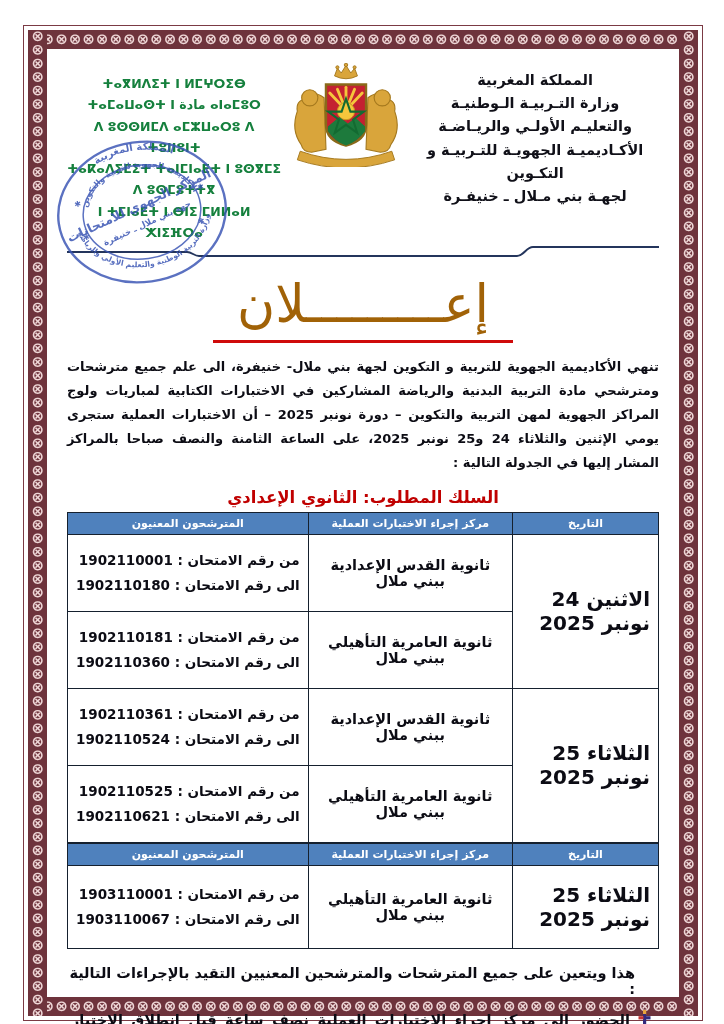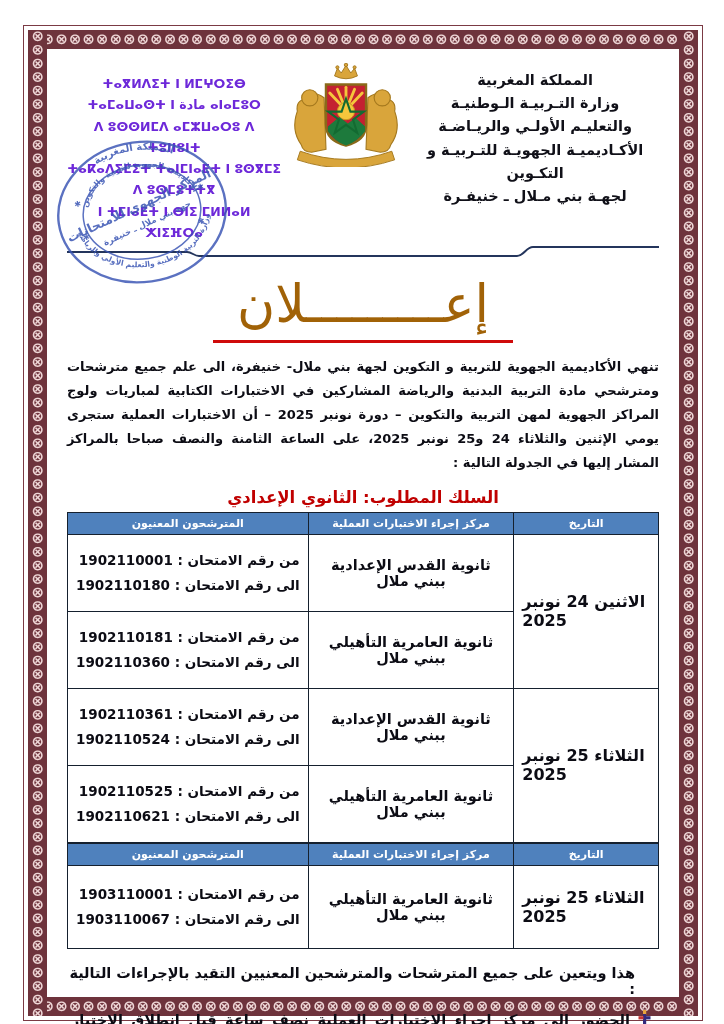--- a/index.html
+++ b/index.html
@@ -12,21 +12,21 @@
   .frame::before{content:"";position:absolute;inset:-5px;border:1.5px solid #7b3a44;}
   .band{position:absolute;background:#6e333c;color:#efd7d7;overflow:hidden;
         white-space:nowrap;font-weight:bold;font-size:15px;letter-spacing:1px;}
   .band-h{left:0;right:0;height:19px;line-height:19px;text-align:center;}
   .band-top{top:0}.band-bottom{bottom:0}
   .band-v{top:0;bottom:0;width:19px;line-height:19px;writing-mode:vertical-rl;text-align:center;}
   .band-left{left:0}.band-right{right:0}
   
   .content{position:absolute;left:47px;right:45px;top:49px;bottom:27px;padding:12px 20px 0;}
   .hdr{display:flex;align-items:flex-start;}
-  .tif{flex:1.02;font-size:12.5px;font-weight:bold;line-height:1.7;text-align:center;padding-top:12px;color:#6d28d9;}
+  .tif{flex:1.02;font-size:12.5px;font-weight:bold;line-height:1.7;text-align:center;padding-top:12px;color:#15803d;}
   .emblem-wrap{width:130px;display:flex;justify-content:center;padding-top:2px;}
   .arhdr{flex:1.18;font-size:14.5px;font-weight:bold;line-height:1.6;text-align:center;direction:rtl;padding-top:8px;color:#101018;}
   .divider{display:block;margin-top:0;}
   
   .stamp{position:absolute;left:52px;top:136px;transform:rotate(-8deg);opacity:.92;z-index:5;}
   
   .title-row{text-align:center;margin-top:16px;}
   .title-txt{display:inline-block;font-size:52px;font-weight:normal;color:#a16207;
              border-bottom:3.5px solid #cf0a0a;padding:0 24px 8px;line-height:1.05;direction:rtl;}
   
@@ -34,21 +34,21 @@
          line-height:1.85;margin-top:12px;color:#0c0c14;}
   
   .sec-head{text-align:center;color:#c00000;font-size:16.5px;font-weight:bold;margin:8px 0 5px;direction:rtl;}
   
   table{width:100%;border-collapse:collapse;direction:rtl;font-weight:bold;}
   th{background:#4f81bd;color:#fff;font-size:11px;padding:4px 6px;border:1.7px solid #15202e;font-weight:bold;}
   td{border:1.7px solid #15202e;padding:13px 8px;color:#0c0c14;}
   col.c-date{width:27%;} col.c-center{width:39%;} col.c-cand{width:34%;}
   .cand-cell div{font-size:13.5px;line-height:1.85;text-align:right;white-space:nowrap;}
   .center-cell{text-align:center;font-size:14.5px;}
-  .date-cell{text-align:left;font-size:16px;}
+  .date-cell{text-align:right;font-size:20px;}
   
   .lead{margin-top:16px;direction:rtl;font-size:14.5px;font-weight:bold;padding-right:24px;color:#0c0c14;}
   .bullet{display:flex;direction:rtl;gap:8px;align-items:flex-start;margin-top:10px;
           font-size:14.5px;font-weight:bold;text-align:justify;padding:0 8px 0 4px;color:#0c0c14;}
   .bullet svg{flex-shrink:0;margin-top:3px;}
   .bullet .b-txt{line-height:1.8;}
 </style>
 </head>
 <body>
 

